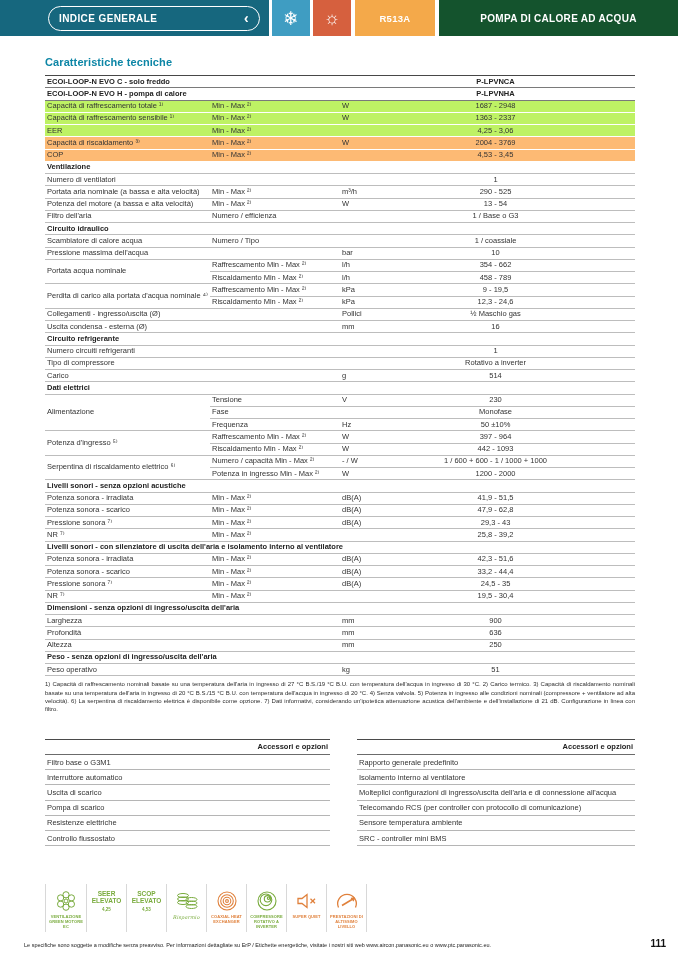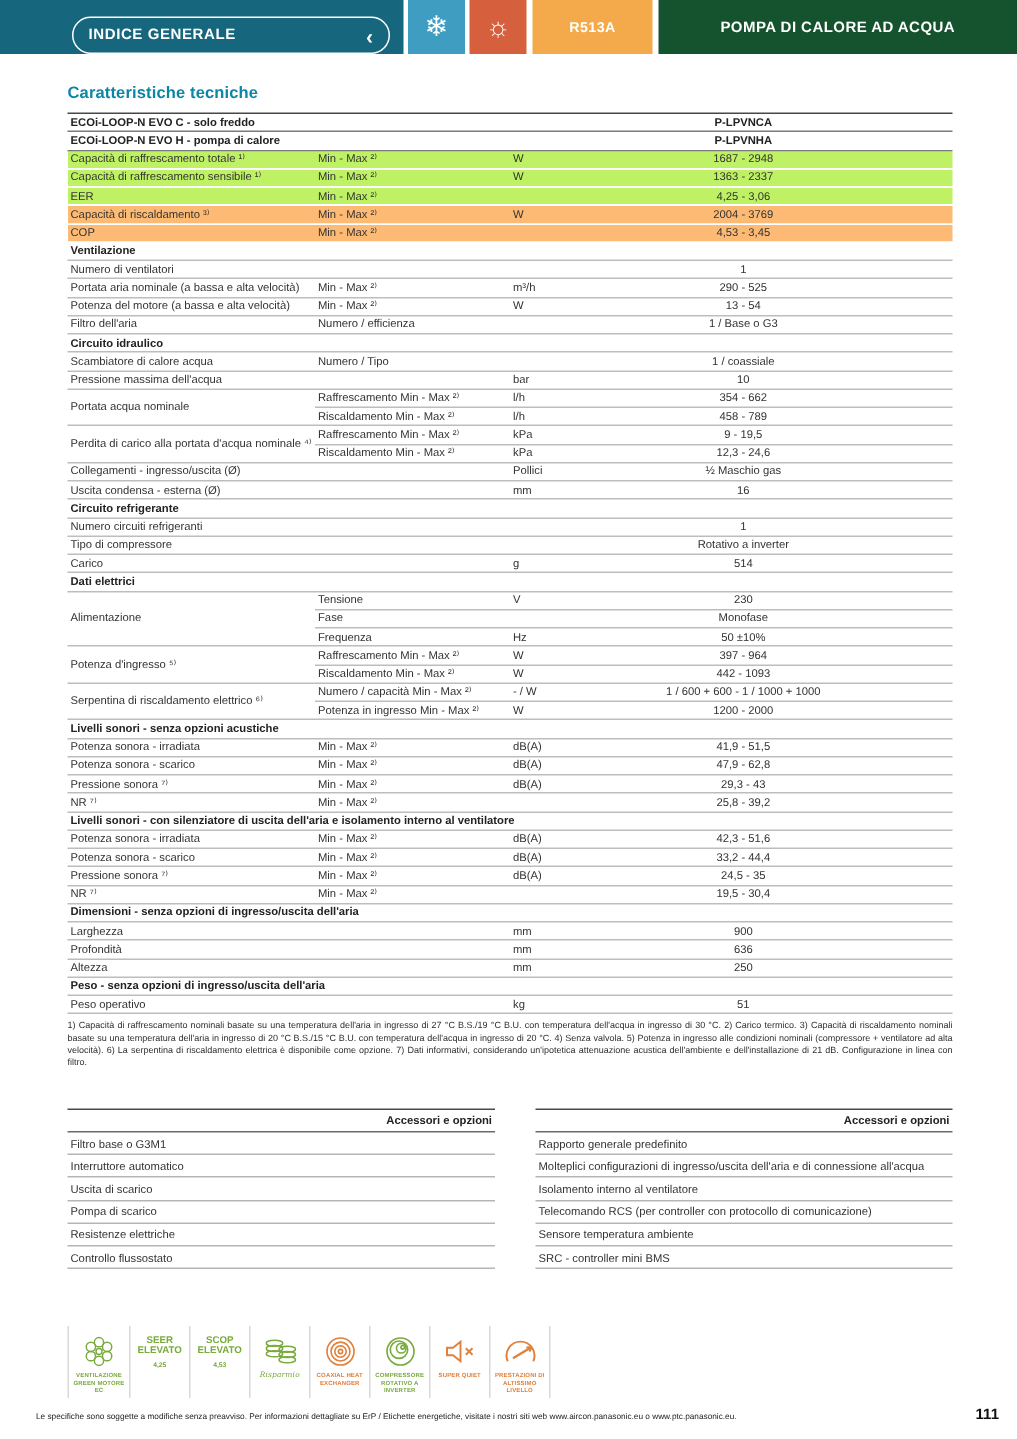--- a/index.html
+++ b/index.html
@@ -4,21 +4,21 @@
 <style>
   * { box-sizing: border-box; margin: 0; padding: 0; }
   html,body { background:#fff; }
   body {
     width: 678px; height: 959px; position: relative; overflow: hidden;
     font-family: "Liberation Sans", "DejaVu Sans", sans-serif;
     color: #333;
   }
   
   .topbar { height: 36px; display: flex; align-items: stretch; background: #fff; }
-  .seg-left { width: 269px; background: #16677e; display: flex; align-items: flex-end; }
+  .seg-left { width: 269px; background: #16677e; display: flex; align-items: center; }
   .pill {
     margin-left: 48px; width: 212px; height: 25px; border: 1.3px solid #fff; border-radius: 13px;
     display: flex; align-items: center; justify-content: space-between; padding: 0 10px;
     color: #fff; font-weight: bold; font-size: 10px; letter-spacing: .4px; cursor: pointer;
   }
   .pill .chev { font-size: 14px; font-weight: bold; line-height: 1; }
   .sq { width: 38px; margin-left: 3px; display: flex; align-items: center; justify-content: center; color:#fff; }
   .sq.cool { background: #3f9dc2; font-size: 19px; }
   .sq.heat { background: #d6603e; font-size: 18px; }
   .rbadge { width: 80px; margin-left: 4px; background: #f4a94a; color: #fff; font-weight: bold;
@@ -396,24 +396,24 @@
       <thead>
           <tr>
             <th>Accessori e opzioni</th>
           </tr>
         </thead>
       <tbody>
           <tr>
             <td>Rapporto generale predefinito</td>
           </tr>
           <tr>
+            <td>Isolamento interno al ventilatore</td>
+          </tr>
+          <tr>
             <td>Molteplici configurazioni di ingresso/uscita dell'aria e di connessione all'acqua</td>
-          </tr>
-          <tr>
-            <td>Isolamento interno al ventilatore</td>
           </tr>
           <tr>
             <td>Telecomando RCS (per controller con protocollo di comunicazione)</td>
           </tr>
           <tr>
             <td>Sensore temperatura ambiente</td>
           </tr>
           <tr>
             <td>SRC - controller mini BMS</td>
           </tr>

